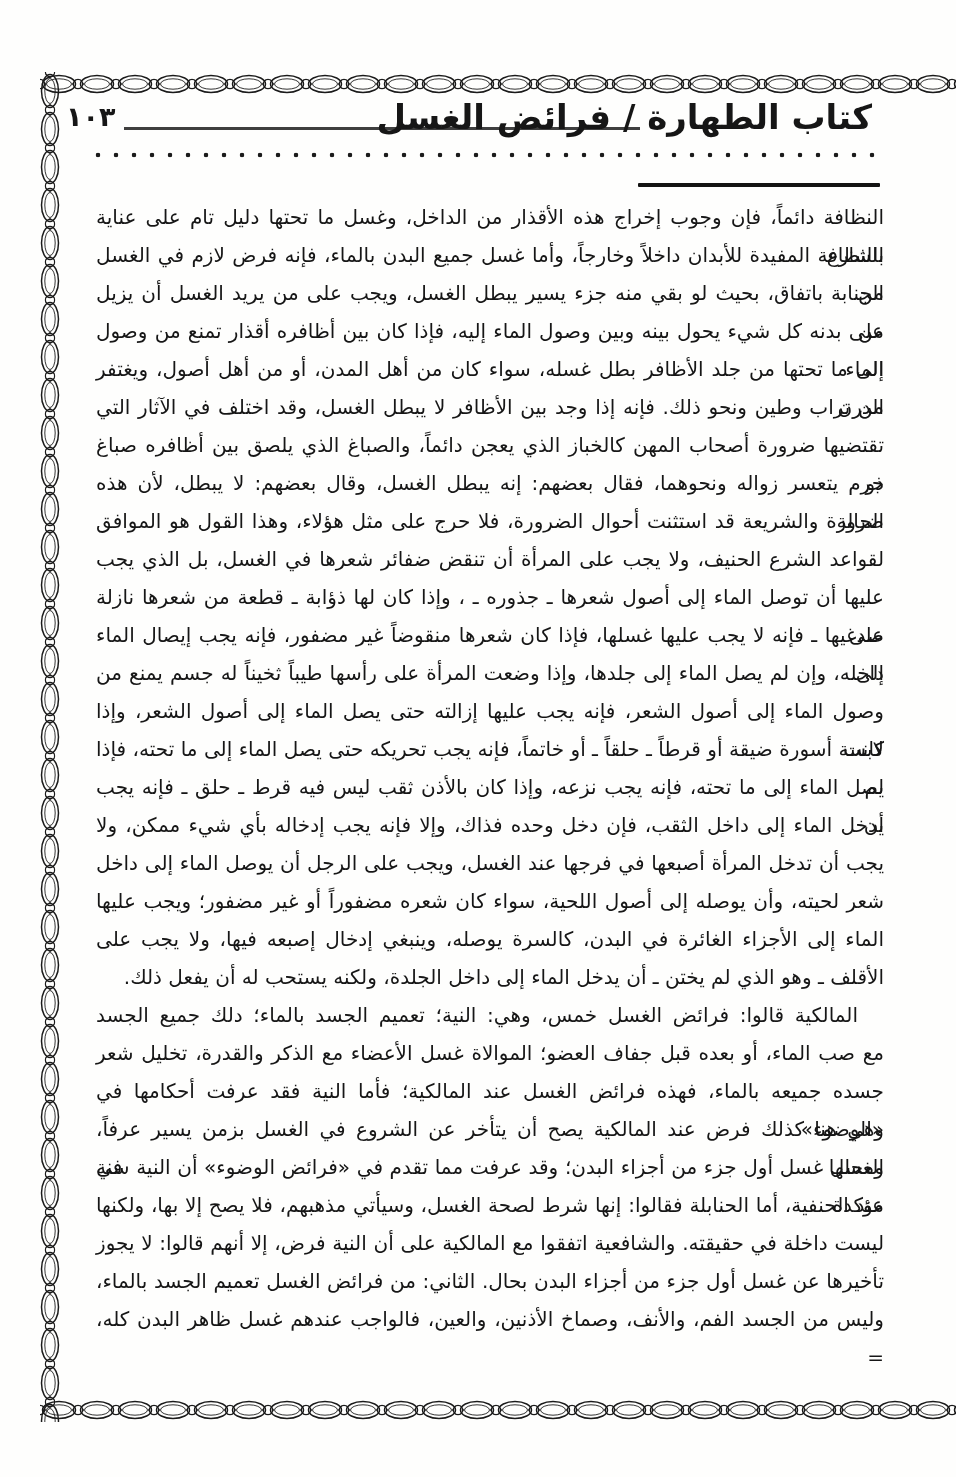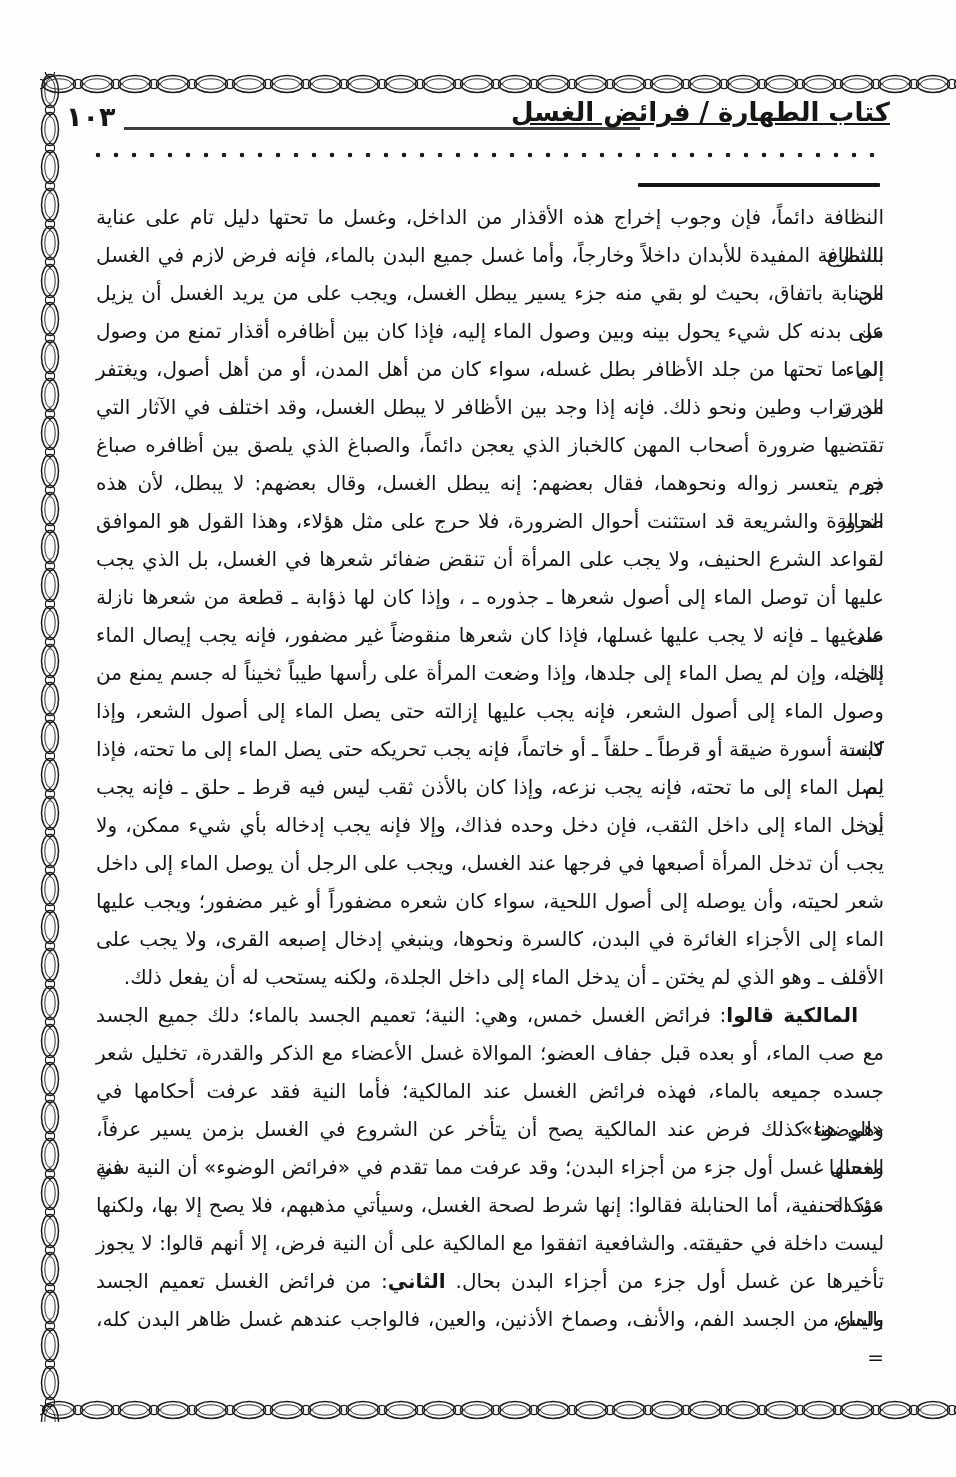--- a/index.html
+++ b/index.html
@@ -21,22 +21,22 @@
   .page-number{
     position:absolute;left:66px;top:101px;
     font-size:27px;font-weight:bold;letter-spacing:2px;
     direction:ltr;
   }
   .header-rule{
     position:absolute;left:124px;top:127px;width:516px;height:3px;
     background:#3f3f3f;
   }
   .header-title{
-    position:absolute;right:66px;top:97px;
-    font-size:26px;font-weight:bold;white-space:nowrap;text-decoration:underline;
+    position:absolute;right:84px;top:97px;
+    font-size:34px;font-weight:bold;white-space:nowrap;
   }
   .dotted-rule{
     position:absolute;left:94px;right:78px;top:150px;height:10px;
     background-image:radial-gradient(circle at 4px 5px,#1b1b1b 2px,rgba(0,0,0,0) 2.6px);
     background-size:18px 10px;background-repeat:repeat-x;
   }
   .short-rule{
     position:absolute;right:76px;top:183px;width:242px;height:4px;
     background:#131313;border-radius:1px;
   }
@@ -49,21 +49,21 @@
     font-size:20px;
     text-align:justify;
     -moz-text-align-last:justify;
     text-align-last:justify;
     white-space:normal;
     overflow:visible;
     margin-left:28px;
   }
   .line.no-just{text-align-last:right;-moz-text-align-last:right;}
   .line.indent{text-indent:26px;}
-  .b{font-weight:bold;}
+  .b{font-weight:normal;}
 </style>
 </head>
 <body>
 
 <div class="page">
 
   <svg class="border-strip border-top" xmlns="http://www.w3.org/2000/svg">
     <defs>
       <pattern id="chainH1" width="38" height="24" patternUnits="userSpaceOnUse">
         <ellipse cx="19" cy="12" rx="16.5" ry="8.5" fill="none" stroke="#1a1a1a" stroke-width="1.5"></ellipse>
@@ -123,21 +123,21 @@
       <div class="line"><span>لقواعد الشرع الحنيف، ولا يجب على المرأة أن تنقض ضفائر شعرها في الغسل، بل الذي يجب</span></div>
       <div class="line"><span>عليها أن توصل الماء إلى أصول شعرها ـ جذوره ـ ، وإذا كان لها ذؤابة ـ قطعة من شعرها نازلة على</span></div>
       <div class="line"><span>صدغيها ـ فإنه لا يجب عليها غسلها، فإذا كان شعرها منقوضاً غير مضفور، فإنه يجب إيصال الماء إلى</span></div>
       <div class="line"><span>داخله، وإن لم يصل الماء إلى جلدها، وإذا وضعت المرأة على رأسها طيباً ثخيناً له جسم يمنع من</span></div>
       <div class="line"><span>وصول الماء إلى أصول الشعر، فإنه يجب عليها إزالته حتى يصل الماء إلى أصول الشعر، وإذا كانت</span></div>
       <div class="line"><span>لابسة أسورة ضيقة أو قرطاً ـ حلقاً ـ أو خاتماً، فإنه يجب تحريكه حتى يصل الماء إلى ما تحته، فإذا لم</span></div>
       <div class="line"><span>يصل الماء إلى ما تحته، فإنه يجب نزعه، وإذا كان بالأذن ثقب ليس فيه قرط ـ حلق ـ فإنه يجب أن</span></div>
       <div class="line"><span>يدخل الماء إلى داخل الثقب، فإن دخل وحده فذاك، وإلا فإنه يجب إدخاله بأي شيء ممكن، ولا</span></div>
       <div class="line"><span>يجب أن تدخل المرأة أصبعها في فرجها عند الغسل، ويجب على الرجل أن يوصل الماء إلى داخل</span></div>
       <div class="line"><span>شعر لحيته، وأن يوصله إلى أصول اللحية، سواء كان شعره مضفوراً أو غير مضفور؛ ويجب عليها</span></div>
-      <div class="line"><span>الماء إلى الأجزاء الغائرة في البدن، كالسرة ونحوها، وينبغي إدخال إصبعه القرى، ولا يجب على</span></div>
+      <div class="line"><span>الماء إلى الأجزاء الغائرة في البدن، كالسرة يوصله، وينبغي إدخال إصبعه فيها، ولا يجب على</span></div>
       <div class="line no-just"><span>الأقلف ـ وهو الذي لم يختن ـ أن يدخل الماء إلى داخل الجلدة، ولكنه يستحب له أن يفعل ذلك.</span></div>
       <div class="line indent"><span class="b">المالكية قالوا</span><span>: فرائض الغسل خمس، وهي: النية؛ تعميم الجسد بالماء؛ دلك جميع الجسد</span></div>
       <div class="line"><span>مع صب الماء، أو بعده قبل جفاف العضو؛ الموالاة غسل الأعضاء مع الذكر والقدرة، تخليل شعر</span></div>
       <div class="line"><span>جسده جميعه بالماء، فهذه فرائض الغسل عند المالكية؛ فأما النية فقد عرفت أحكامها في «الوضوء»</span></div>
       <div class="line"><span>وهي هنا كذلك فرض عند المالكية يصح أن يتأخر عن الشروع في الغسل بزمن يسير عرفاً، ومحلها في</span></div>
       <div class="line"><span>الغسل غسل أول جزء من أجزاء البدن؛ وقد عرفت مما تقدم في «فرائض الوضوء» أن النية سنة مؤكدة</span></div>
       <div class="line"><span>عند الحنفية، أما الحنابلة فقالوا: إنها شرط لصحة الغسل، وسيأتي مذهبهم، فلا يصح إلا بها، ولكنها</span></div>
       <div class="line"><span>ليست داخلة في حقيقته. والشافعية اتفقوا مع المالكية على أن النية فرض، إلا أنهم قالوا: لا يجوز</span></div>
       <div class="line"><span>تأخيرها عن غسل أول جزء من أجزاء البدن بحال. </span><span class="b">الثاني</span><span>: من فرائض الغسل تعميم الجسد بالماء،</span></div>
       <div class="line"><span>وليس من الجسد الفم، والأنف، وصماخ الأذنين، والعين، فالواجب عندهم غسل ظاهر البدن كله، =</span></div>

